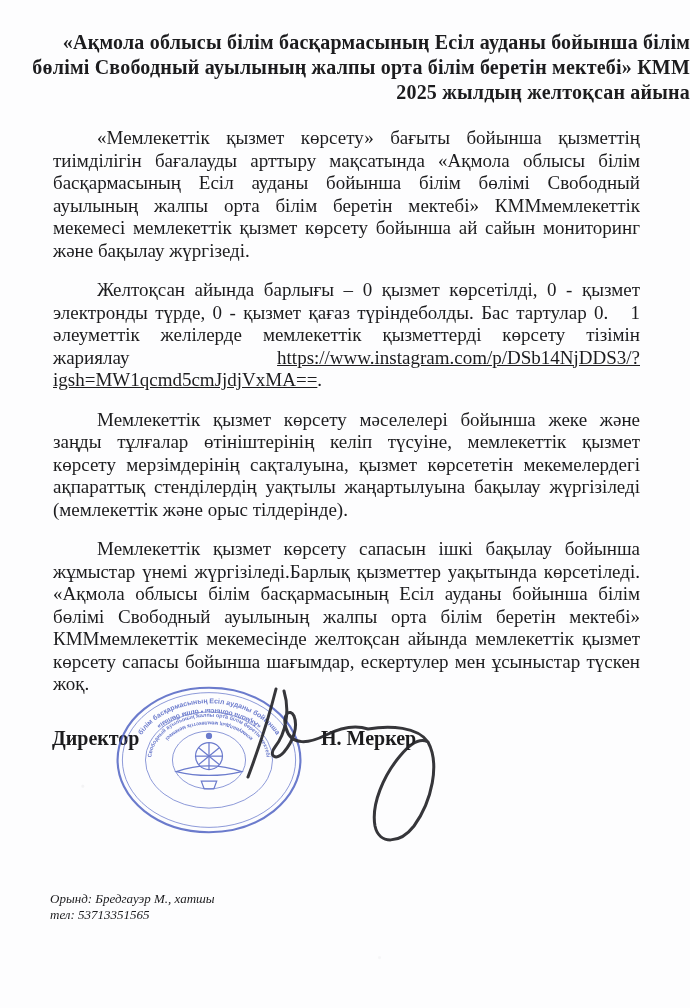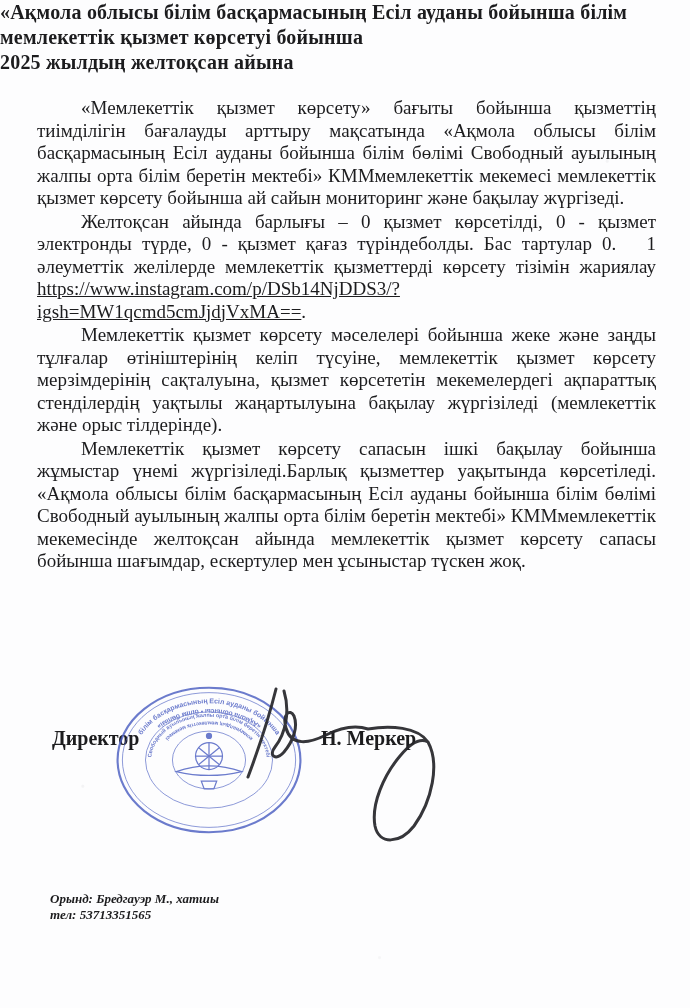--- a/index.html
+++ b/index.html
@@ -13,64 +13,65 @@
   }
   .page {
     position: absolute; inset: 0;
     background:
       radial-gradient(circle at 88% 16%, rgba(60,60,70,0.05) 0 1px, transparent 2px),
       radial-gradient(circle at 12% 78%, rgba(60,60,70,0.05) 0 1px, transparent 2px),
       radial-gradient(circle at 55% 95%, rgba(60,60,70,0.04) 0 1px, transparent 2px),
       #fdfdfe;
   }
   .title {
-    text-align: left;
+    margin-top: 30px;
+    text-align: right;
     font-weight: bold;
     font-size: 20px;
     line-height: 25px;
     letter-spacing: 0.2px;
   }
   .title .caps { letter-spacing: 0.6px; }
   .bodytext {
     margin: 22px 33px 0 36px;
     text-align: justify;
     font-size: 19px;
     line-height: 22.5px;
   }
-  .bodytext p { margin: 1px; text-indent: 44px; }
+  .bodytext p { margin: 17px; text-indent: 44px; }
   .link { text-decoration: underline; }
   .sig-area { position: absolute; left: 0; top: 693px; width: 662px; height: 315px; }
   .sig-role, .sig-name {
     position: absolute; top: 34px;
     font-weight: bold; font-size: 20px;
   }
   .sig-role { left: 52px; }
   .sig-name { left: 321px; }
   .stamp {
     position: absolute; left: 110px; top: -10px;
     width: 198px; height: 154px;
     opacity: 0.82;
   }
   .ink {
     position: absolute; left: 218px; top: -14px;
     width: 240px; height: 184px;
   }
   .footer {
     position: absolute; left: 50px; top: 198px;
-    font-style: italic; font-size: 13px; line-height: 16px; font-weight: bold;
+    font-style: italic; font-size: 13px; line-height: 16px;
   }
 </style>
 </head>
 <body>
 
 <div class="page">
 
   <div class="title">
     <div>«Ақмола облысы білім басқармасының Есіл ауданы бойынша білім</div>
-    <div>мемлекеттік қызмет көрсетуі бойынша</div>
+    <div>бөлімі Свободный ауылының жалпы орта білім беретін мектебі» КММ</div>
     <div>2025 жылдың желтоқсан айына</div>
   </div>
 
   <div class="bodytext">
     <p>«Мемлекеттік қызмет көрсету» бағыты бойынша қызметтің тиімділігін бағалауды арттыру мақсатында «Ақмола облысы білім басқармасының Есіл ауданы бойынша білім бөлімі Свободный ауылының жалпы орта білім беретін мектебі» КММмемлекеттік мекемесі мемлекеттік қызмет көрсету бойынша ай сайын мониторинг және бақылау жүргізеді.</p>
     <p><span>Желтоқсан айында барлығы – 0 қызмет көрсетілді, 0 - қызмет электронды түрде, 0 - қызмет қағаз түріндеболды. Бас тартулар 0.&nbsp;&nbsp; 1 әлеуметтік желілерде мемлекеттік қызметтерді көрсету тізімін жариялау </span><span class="link">https://www.instagram.com/p/DSb14NjDDS3/?igsh=MW1qcmd5cmJjdjVxMA==</span><span>.</span></p>
     <p>Мемлекеттік қызмет көрсету мәселелері бойынша жеке және заңды тұлғалар өтініштерінің келіп түсуіне, мемлекеттік қызмет көрсету мерзімдерінің сақталуына, қызмет көрсететін мекемелердегі ақпараттық стенділердің уақтылы жаңартылуына бақылау жүргізіледі (мемлекеттік және орыс тілдерінде).</p>
     <p>Мемлекеттік қызмет көрсету сапасын ішкі бақылау бойынша жұмыстар үнемі жүргізіледі.Барлық қызметтер уақытында көрсетіледі. «Ақмола облысы білім басқармасының Есіл ауданы бойынша білім бөлімі Свободный ауылының жалпы орта білім беретін мектебі» КММмемлекеттік мекемесінде желтоқсан айында мемлекеттік қызмет көрсету сапасы бойынша шағымдар, ескертулер мен ұсыныстар түскен жоқ.</p>
   </div>
 

